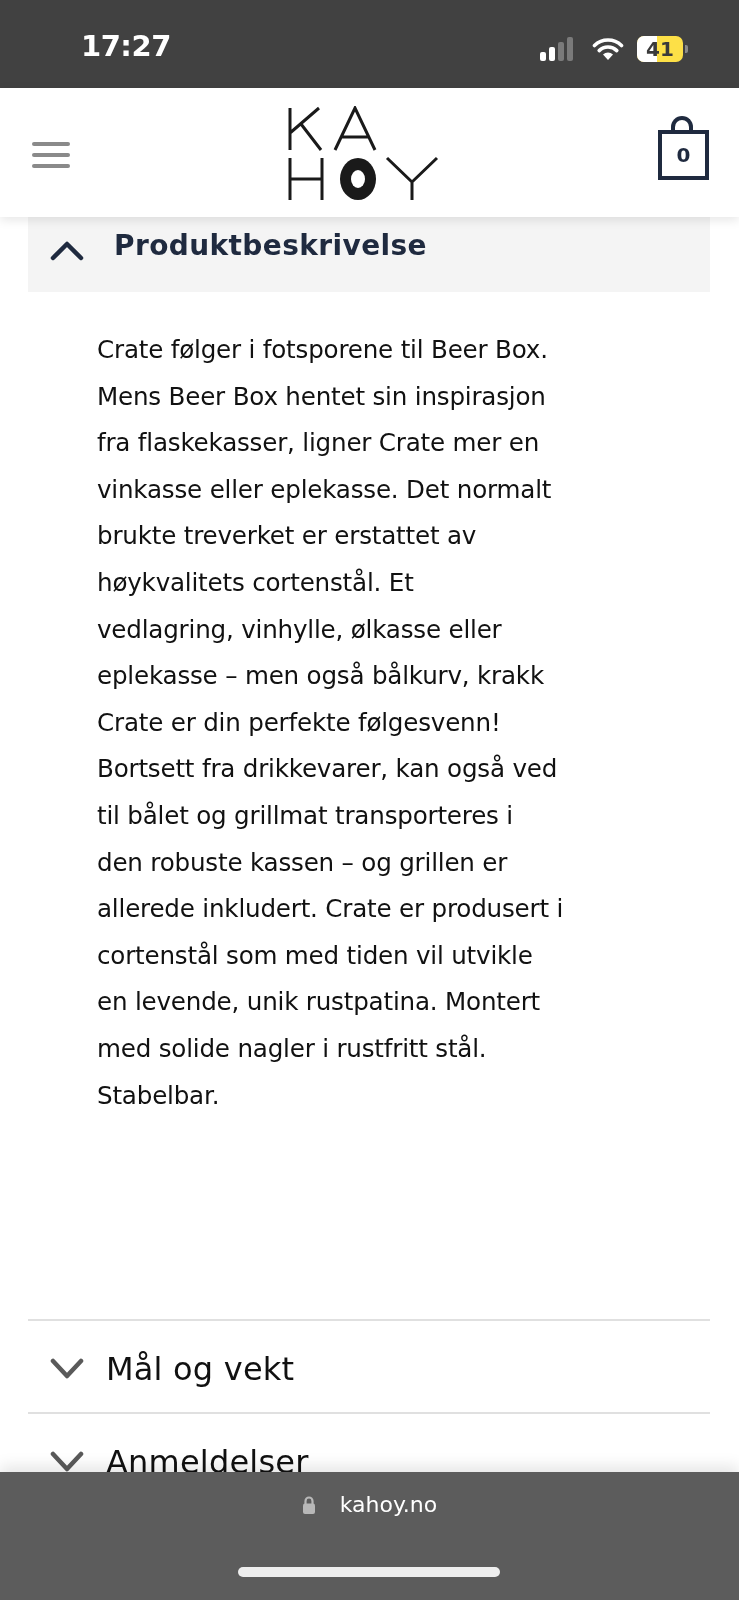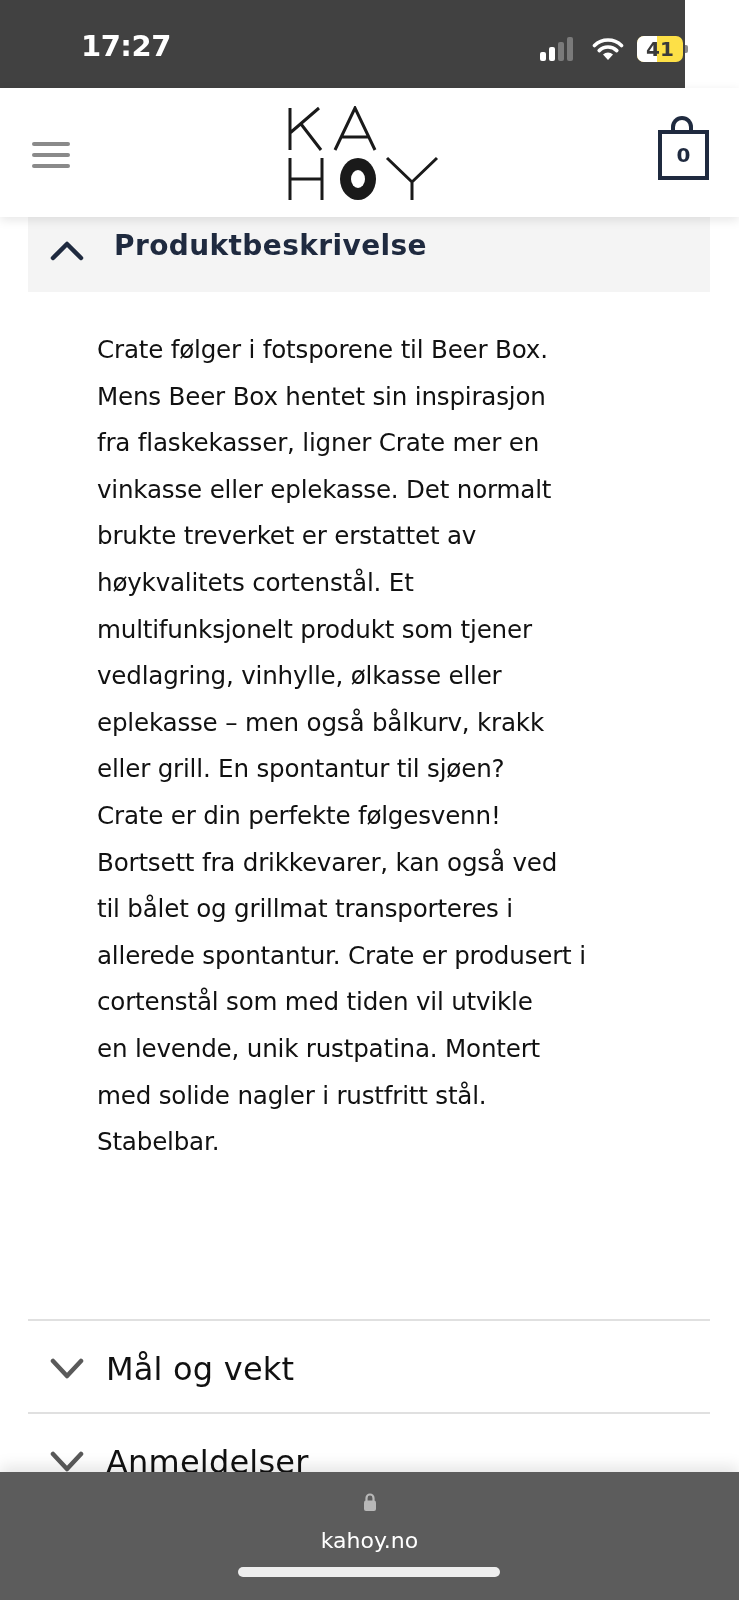--- a/index.html
+++ b/index.html
@@ -1,20 +1,20 @@
 <!DOCTYPE html>
 <html><head>
 <meta charset="utf-8">
 <style>
   * { box-sizing: border-box; margin: 0; padding: 0; }
   html, body { width: 739px; height: 1600px; overflow: hidden; background: #ffffff; }
   body { position: relative; font-family: "Liberation Sans", "DejaVu Sans", sans-serif; color: #111; }
 
   
-  .status-bar { position: absolute; left: 0; top: 0; width: 685px; height: 88px; background: #414141; }
+  .status-bar { position: absolute; left: 0; top: 0; width: 739px; height: 88px; background: #414141; }
   .status-time { position: absolute; left: 81px; top: 29px; font-family: "DejaVu Sans", sans-serif; font-weight: bold; font-size: 29px; color: #ffffff; letter-spacing: -0.5px; }
   .signal { position: absolute; left: 540px; top: 37px; width: 36px; height: 24px; }
   .signal span { position: absolute; bottom: 0; width: 6px; border-radius: 2px; background: #ffffff; }
   .signal span.dim { background: #7a7a7a; }
   .wifi { position: absolute; left: 592px; top: 35px; width: 32px; height: 26px; }
   .battery { position: absolute; left: 637px; top: 36px; width: 50px; height: 26px; }
   .battery-body { position: absolute; left: 0; top: 0; width: 46px; height: 26px; border-radius: 7px; background: #fde047; overflow: hidden; }
   .battery-fill { position: absolute; left: 0; top: 0; width: 20px; height: 26px; background: #ffffff; }
   .battery-text { position: absolute; left: 0; top: 0; width: 46px; height: 26px; line-height: 26px; text-align: center; font-family: "DejaVu Sans", sans-serif; font-weight: bold; font-size: 20px; color: #3a3a3a; }
   .battery-tip { position: absolute; left: 48px; top: 9px; width: 3px; height: 8px; border-radius: 0 2px 2px 0; background: #8a8a8a; }
@@ -39,21 +39,21 @@
 
   
   .divider { position: absolute; left: 28px; width: 682px; height: 2px; background: #e0e0e0; }
   .acc-item { position: absolute; left: 28px; width: 682px; height: 80px; cursor: pointer; }
   .acc-item .chev { position: absolute; left: 22px; top: 30px; width: 34px; height: 22px; }
   .acc-item-title { position: absolute; left: 78px; top: 22px; font-family: "DejaVu Sans", sans-serif; font-size: 32px; color: #111111; letter-spacing: 0.2px; }
 
   
   .browser-bar { position: absolute; left: 0; top: 1472px; width: 739px; height: 128px; background: #5c5c5c; box-shadow: 0 -6px 14px rgba(0,0,0,0.10); z-index: 5; }
   .url-area { position: absolute; left: 0; top: 20px; width: 739px; height: 34px; text-align: center; }
-  .url-inner { display: inline-flex; align-items: center; gap: 16px; cursor: pointer; flex-direction: column; }
+  .url-inner { display: inline-flex; align-items: center; gap: 24px; cursor: pointer; }
   .lock-icon { width: 14px; height: 20px; position: relative; }
   .url-text { font-family: "DejaVu Sans", sans-serif; font-size: 22px; color: #ffffff; }
   .home-indicator { position: absolute; left: 238px; top: 95px; width: 262px; height: 10px; border-radius: 5px; background: #eeeeee; }
 </style>
 </head>
 <body>
 
 <div class="status-bar">
   <div class="status-time">17:27</div>
   <div class="signal">
@@ -112,28 +112,27 @@
   <div class="acc-active-title">Produktbeskrivelse</div>
 </div>
 
 <div class="acc-body">
   <span class="line">Crate følger i fotsporene til Beer Box.</span>
   <span class="line">Mens Beer Box hentet sin inspirasjon</span>
   <span class="line">fra flaskekasser, ligner Crate mer en</span>
   <span class="line">vinkasse eller eplekasse. Det normalt</span>
   <span class="line">brukte treverket er erstattet av</span>
   <span class="line">høykvalitets cortenstål. Et</span>
-  <span class="line">multifunksjonelt produkt som tjener</span>
   <span class="line">vedlagring, vinhylle, ølkasse eller</span>
   <span class="line">eplekasse – men også bålkurv, krakk</span>
-  <span class="line">eller grill. En spontantur til sjøen?</span>
   <span class="line">Crate er din perfekte følgesvenn!</span>
   <span class="line">Bortsett fra drikkevarer, kan også ved</span>
   <span class="line">til bålet og grillmat transporteres i</span>
-  <span class="line">allerede spontantur. Crate er produsert i</span>
+  <span class="line">den robuste kassen – og grillen er</span>
+  <span class="line">allerede inkludert. Crate er produsert i</span>
   <span class="line">cortenstål som med tiden vil utvikle</span>
   <span class="line">en levende, unik rustpatina. Montert</span>
   <span class="line">med solide nagler i rustfritt stål.</span>
   <span class="line">Stabelbar.</span>
 </div>
 
 <div class="divider" style="top:1319px;"></div>
 <div class="acc-item" style="top:1328px;">
   <svg class="chev" viewBox="0 0 34 22">
     <path d="M3 3 L17 18 L31 3" stroke="#5a5a5a" stroke-width="4.5" fill="none" stroke-linecap="round" stroke-linejoin="round"></path>

